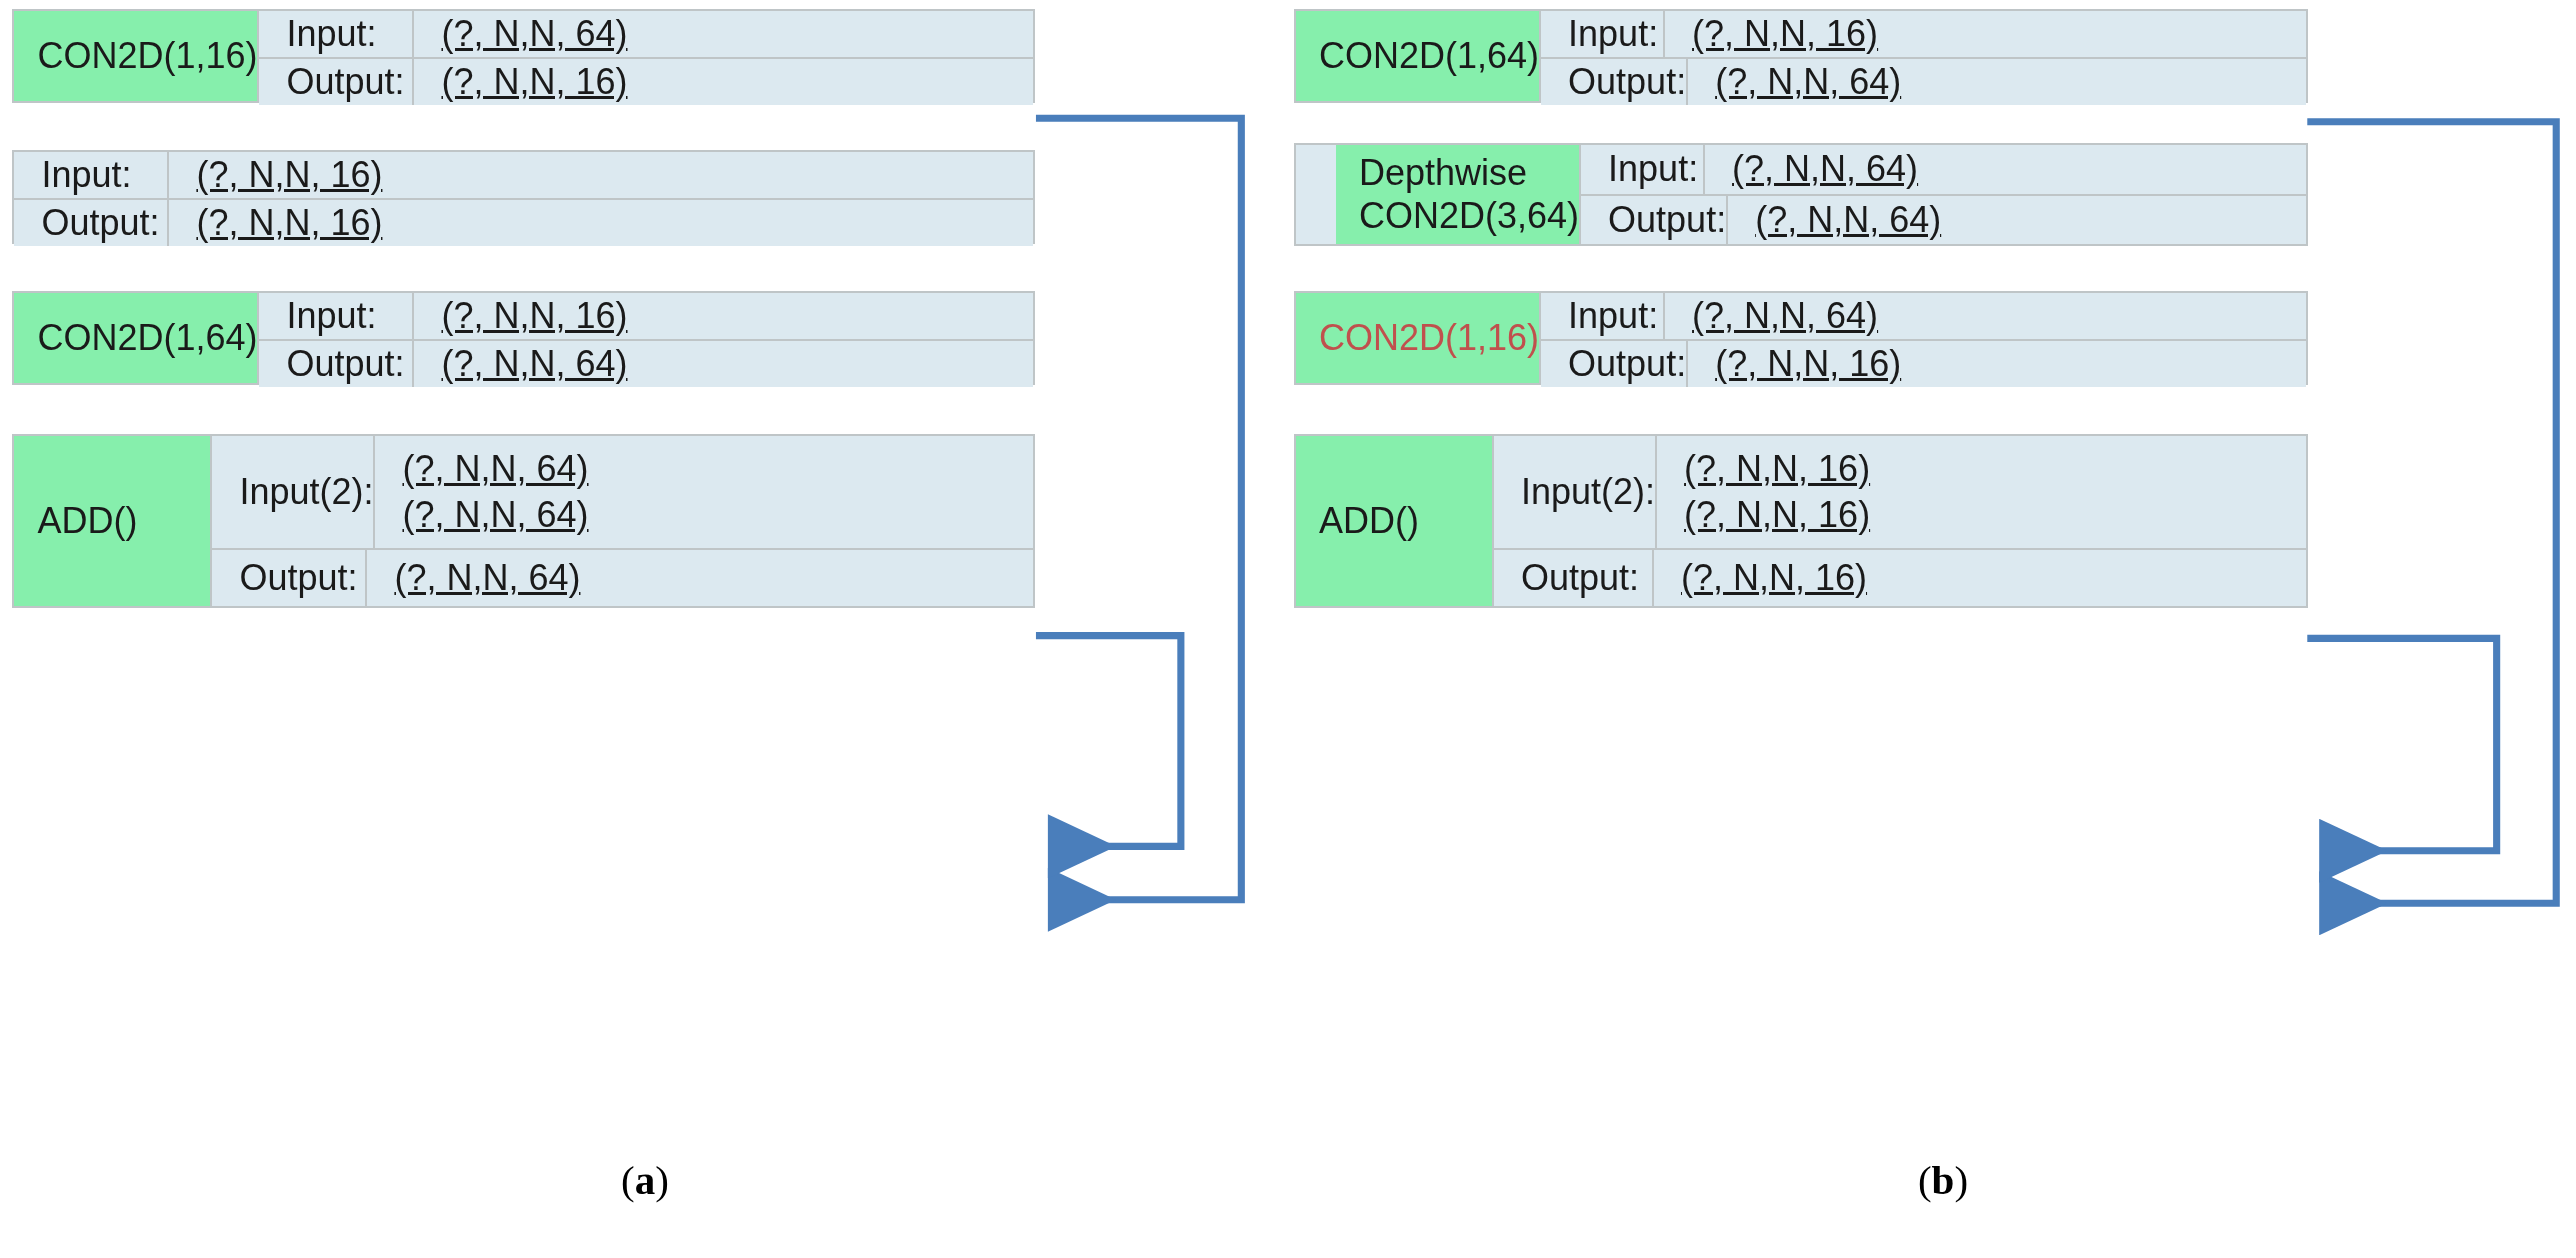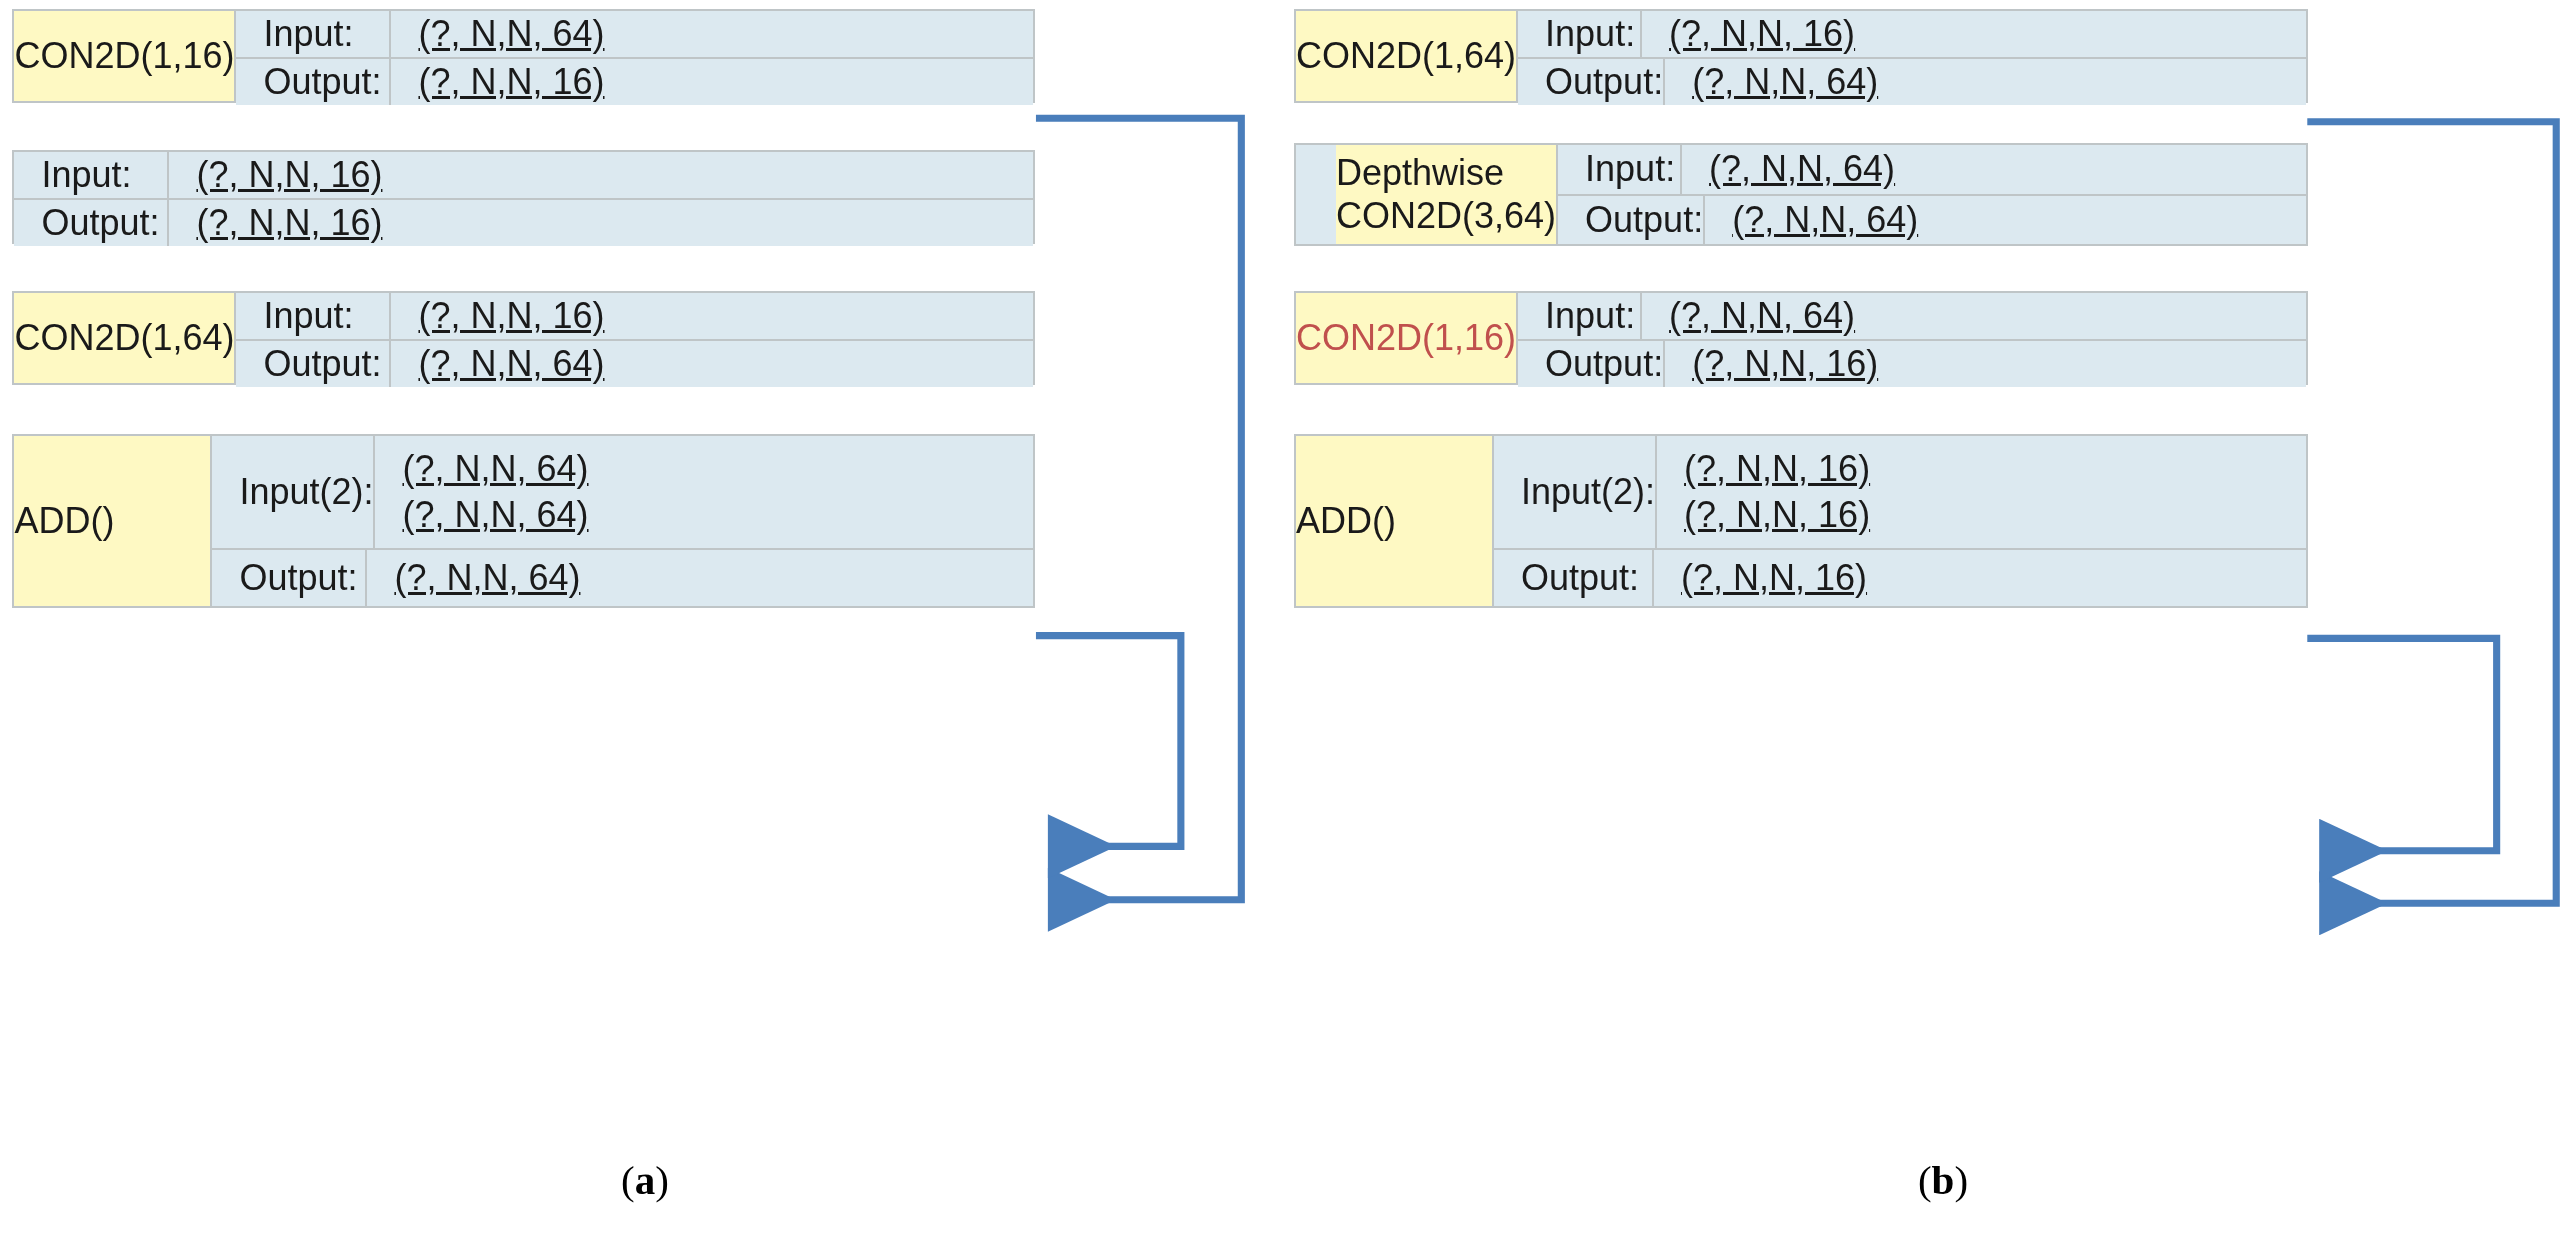--- a/index.html
+++ b/index.html
@@ -24,22 +24,23 @@
     display: flex;
     box-sizing: border-box;
     border: 2.7px solid #bfc5c7;
     background: #dce9f0;
   }
   .col-name {
     box-sizing: border-box;
     display: flex;
     align-items: center;
     justify-content: flex-start;
+    padding-left: 23px;
     border-right: 2.7px solid #bfc5c7;
-    background: #fef9c3;
+    background: #86efac;
     font-size: 36px;
     color: #1a1a1a;
     line-height: 1.18;
     white-space: pre-line;
   }
   .col-name.red { color: #c0504d; }
   .col-rows {
     box-sizing: border-box;
     display: flex;
     flex-direction: column;

